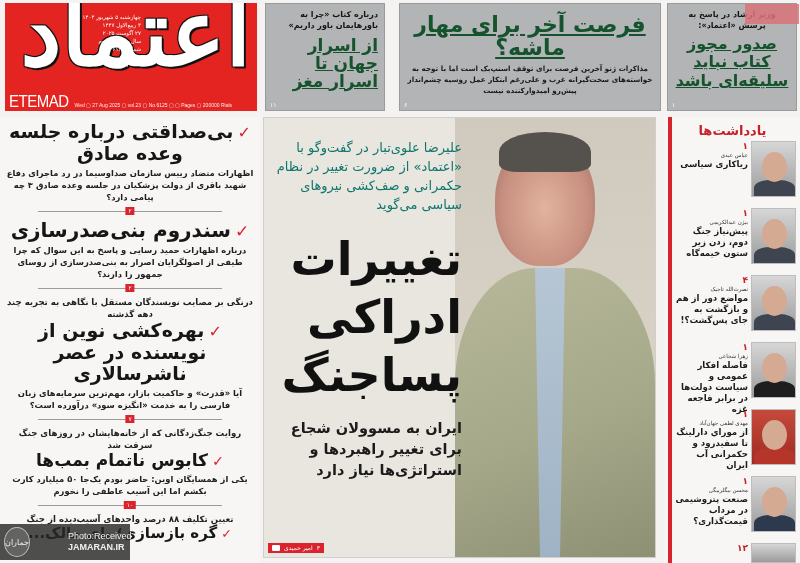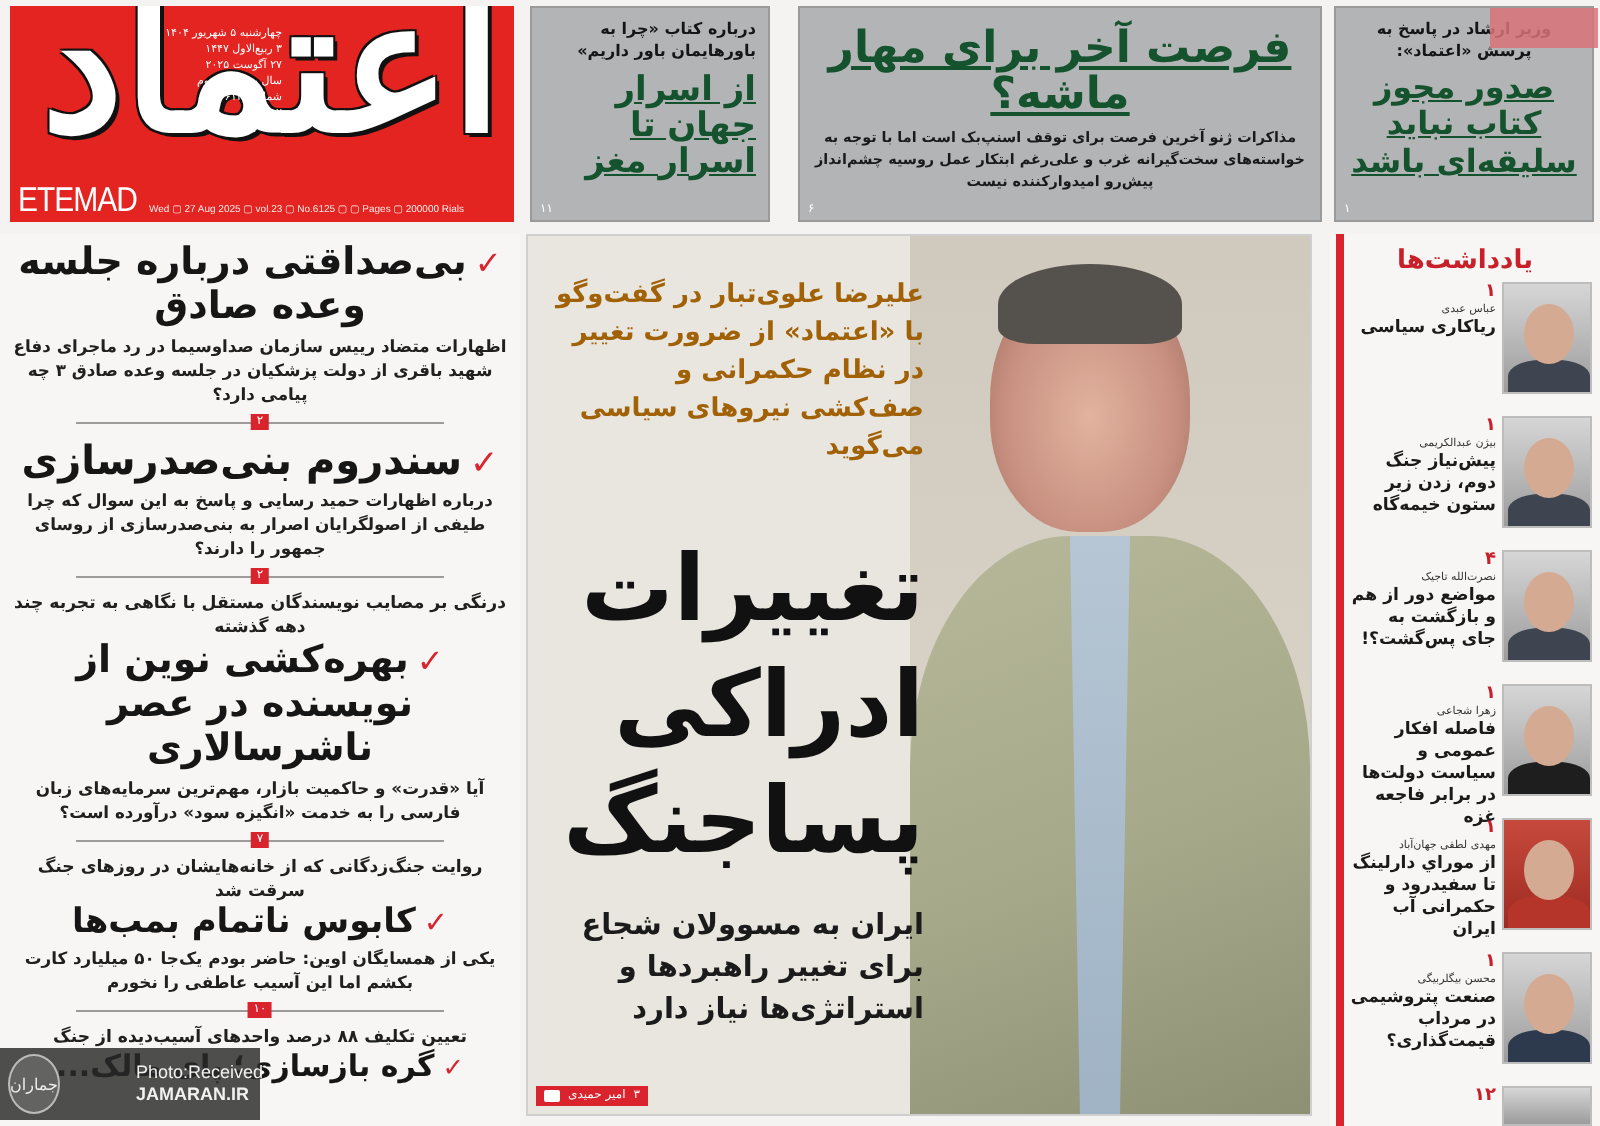--- a/index.html
+++ b/index.html
@@ -121,22 +121,22 @@
     }
     .photo-shirt {
       position: absolute; left: 70px; top: 150px; width: 50px; height: 290px;
       background: linear-gradient(180deg, #b6c6d4, #9fb3c5);
       clip-path: polygon(20% 0, 80% 0, 70% 100%, 30% 100%);
     }
     .lead-text {
       position: absolute; left: 8px; top: 20px; width: 190px;
       direction: rtl; text-align: right;
     }
-    .lead-kicker { font-size: 13px; font-weight: bold; color: #a16207; line-height: 19px; }
-    .lead-headline { font-size: 46px; font-weight: bold; color: #111; line-height: 58px; margin-top: 32px; }
+    .lead-kicker { font-size: 13px; font-weight: normal; color: #0f766e; line-height: 19px; }
+    .lead-headline { font-size: 46px; font-weight: bold; color: #111; line-height: 58px; margin-top: 16px; }
     .lead-deck { font-size: 14.5px; font-weight: bold; color: #1b1b1b; line-height: 21px; margin-top: 14px; }
     .photo-credit {
       position: absolute; left: 4px; bottom: 4px; height: 10px;
       background: #d9232d; color: #fff; font-size: 6px; line-height: 10px; padding: 0 4px;
       direction: rtl; display: flex; gap: 4px; align-items: center;
     }
     .camera-icon { width: 8px; height: 6px; background: #fff; border-radius: 1px; display: inline-block; }
 
     
     .notes {

